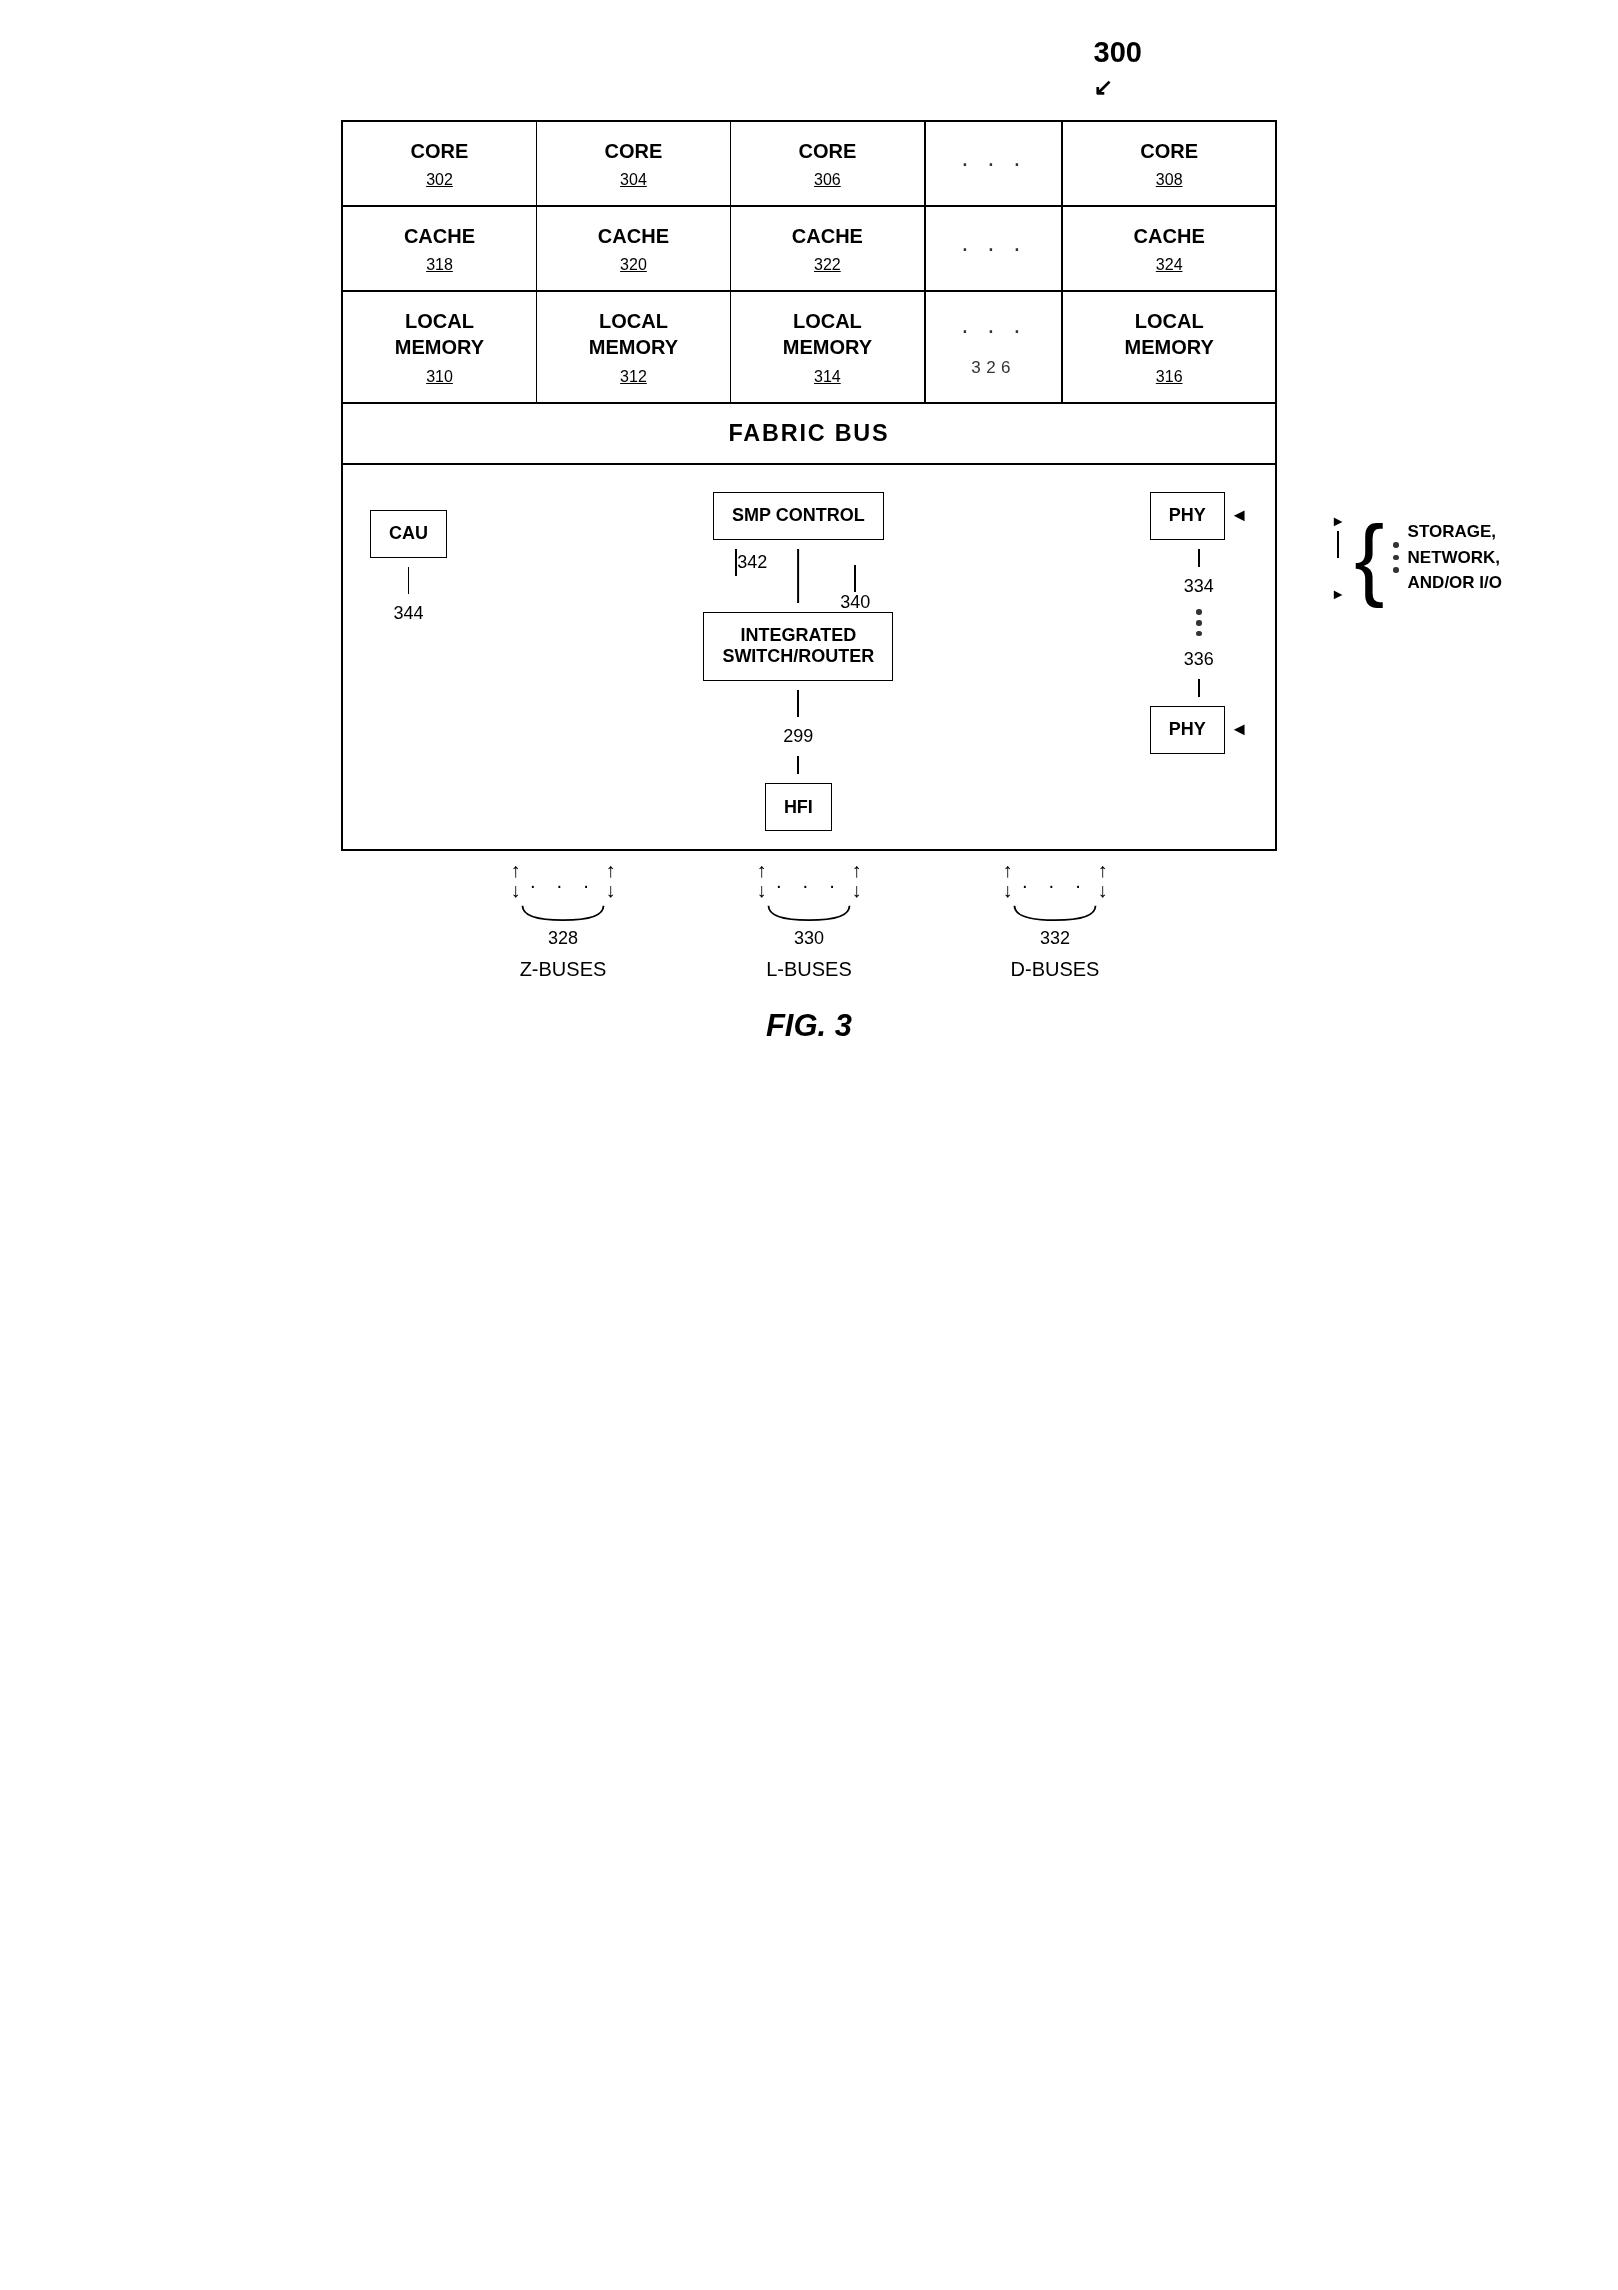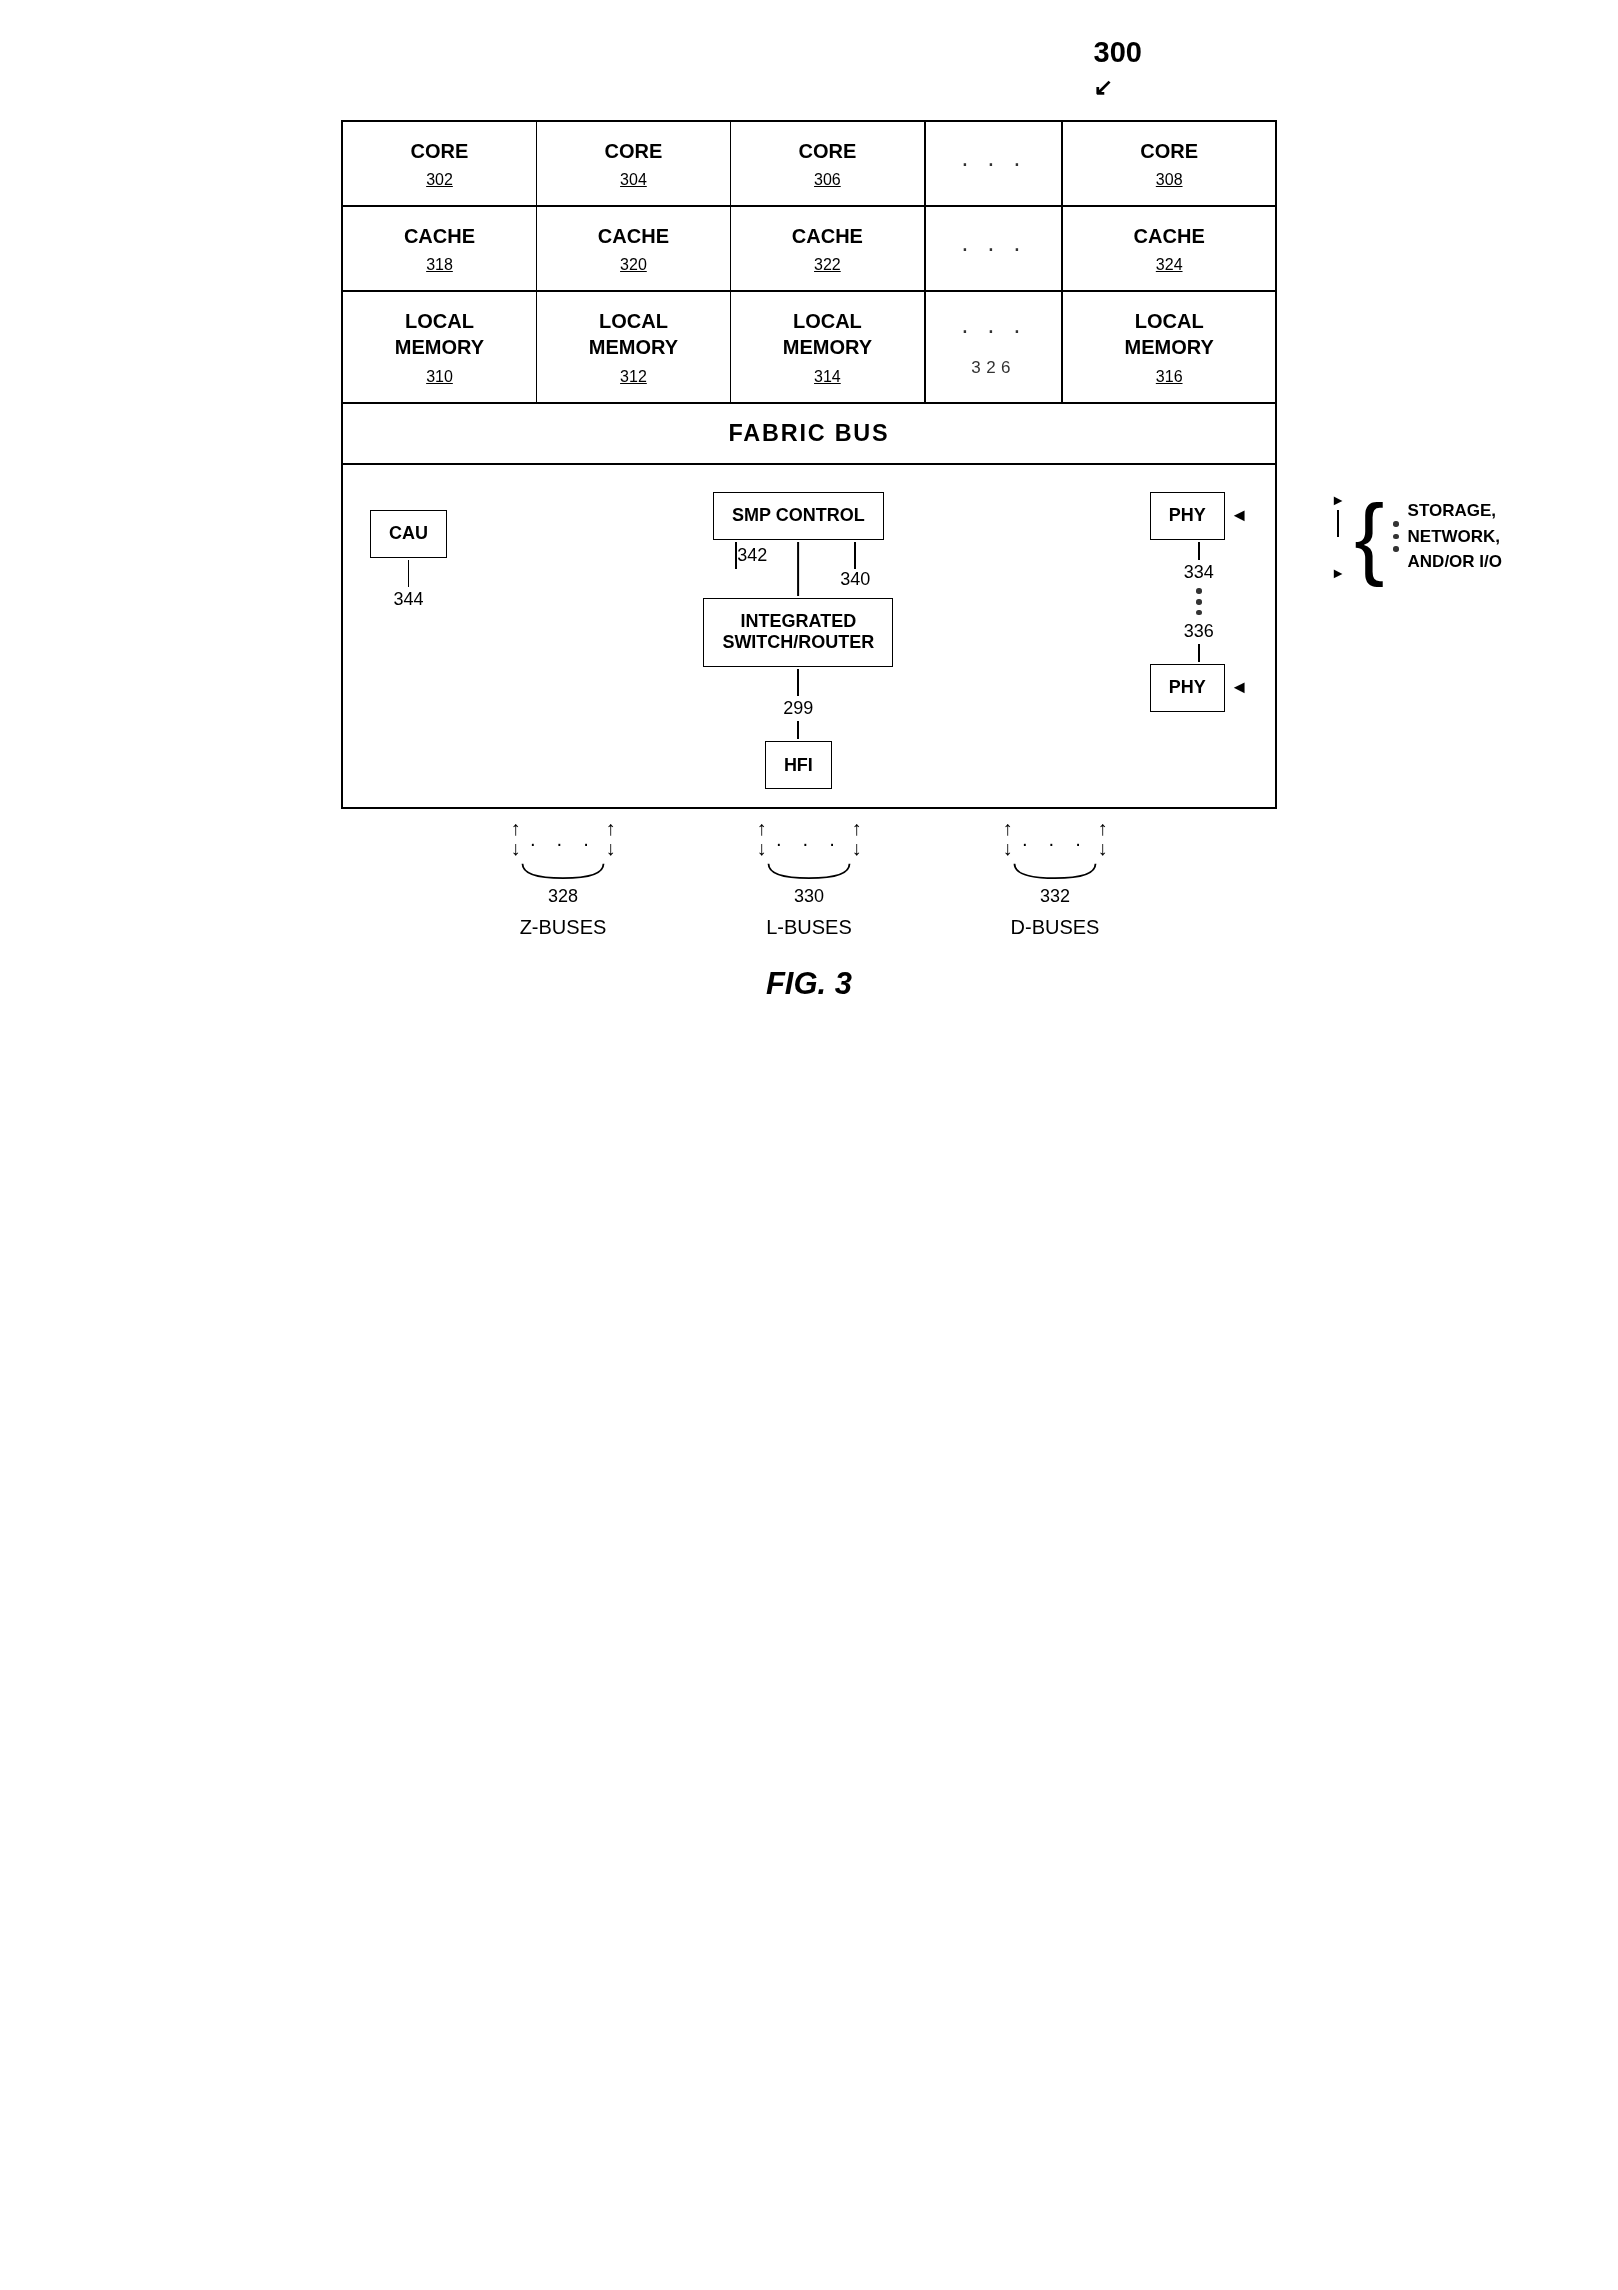--- a/index.html
+++ b/index.html
@@ -128,21 +128,21 @@
       font-size: 18px;
       font-weight: bold;
       display: inline-block;
       background: #fff;
     }
 
     .comp-col {
       display: flex;
       flex-direction: column;
       align-items: center;
-      gap: 2px;
+      gap: 9px;
     }
 
     .ref-num {
       font-size: 18px;
     }
 
     .dots-vertical {
       display: flex;
       flex-direction: column;
       align-items: center;
@@ -299,21 +299,21 @@
               <span>SMP CONTROL</span>
             </div>
 
             <div style="display:flex; flex-direction:row; align-items:flex-start; position:relative; height:54px; width:180px;">
 
               <div style="position:absolute; left:27px; top:0; display:flex; flex-direction:row; align-items:center;">
                 <div style="width:1.8px; height:27px; background:#000;"></div>
                 <div class="ref-num">342</div>
               </div>
 
-              <div style="position:absolute; right:18px; top:0; display:flex; flex-direction:column; align-items:center;">
+              <div style="position:absolute; right:18px; top:16px; display:flex; flex-direction:column; align-items:center;">
                 <div style="width:1.8px; height:27px; background:#000;"></div>
                 <div class="ref-num">340</div>
               </div>
 
               <div style="position:absolute; left:50%; top:0; width:1.8px; height:54px; background:#000; transform:translateX(-50%);"></div>
             </div>
 
             <div class="comp-box">
               <span style="white-space:pre-line;">INTEGRATED
 SWITCH/ROUTER</span>

